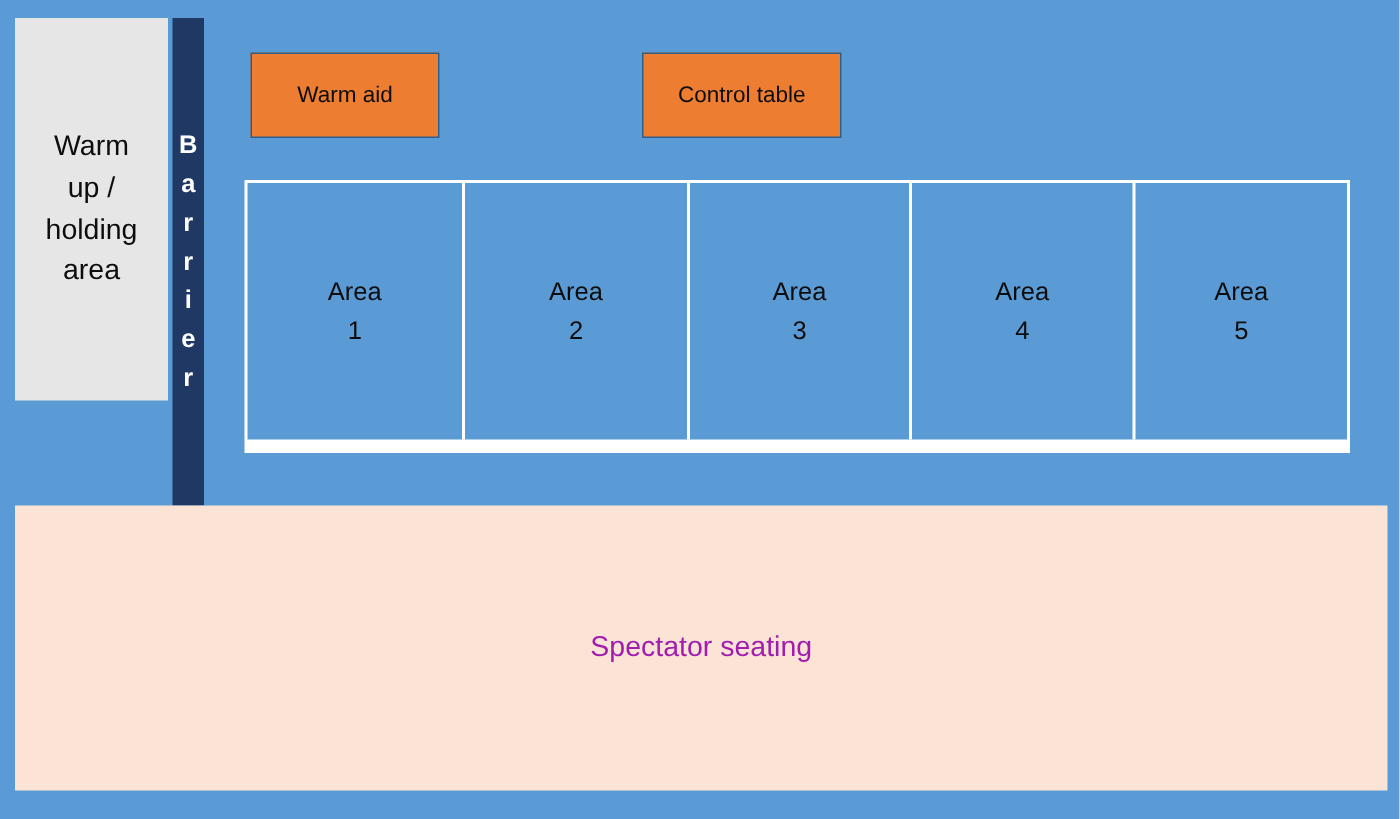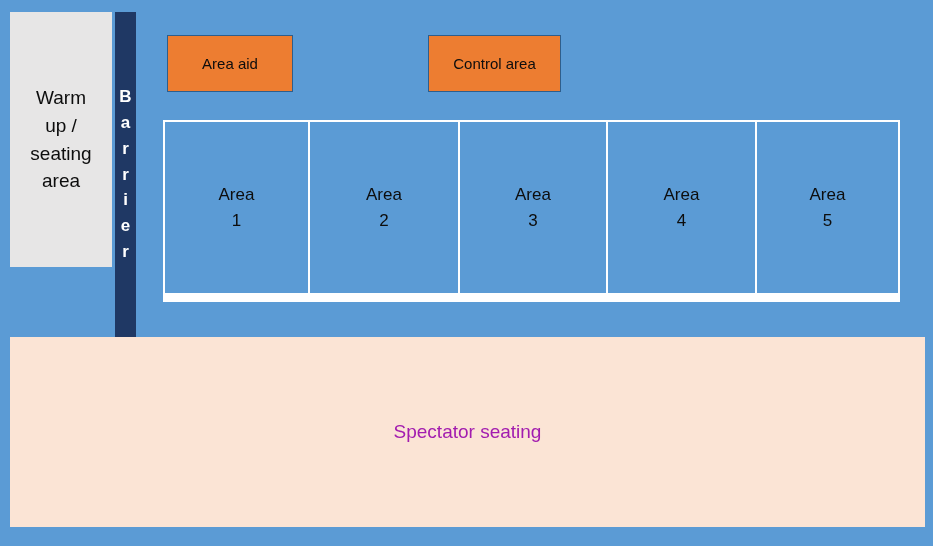--- a/index.html
+++ b/index.html
@@ -130,41 +130,41 @@
 </style>
 </head>
 <body>
 
 <div id="canvas">
 
   <div id="warmup">
     <div>
       <span>Warm</span><br>
       <span>up /</span><br>
-      <span>seating</span><br>
+      <span>holding</span><br>
       <span>area</span>
     </div>
   </div>
 
   <div id="barrier">
     <span class="ch">B</span>
     <span class="ch">a</span>
     <span class="ch">r</span>
     <span class="ch">r</span>
     <span class="ch">i</span>
     <span class="ch">e</span>
     <span class="ch">r</span>
   </div>
 
   <div id="first-aid" class="orange-box">
-    <span>Area aid</span>
+    <span>Warm aid</span>
   </div>
 
   <div id="control-table" class="orange-box">
-    <span>Control area</span>
+    <span>Control table</span>
   </div>
 
   <div id="areas-grid">
 
     <div id="area-1" class="area-cell">
       <span class="area-word">Area</span>
       <span class="area-num">1</span>
     </div>
 
     <div id="area-2" class="area-cell">

